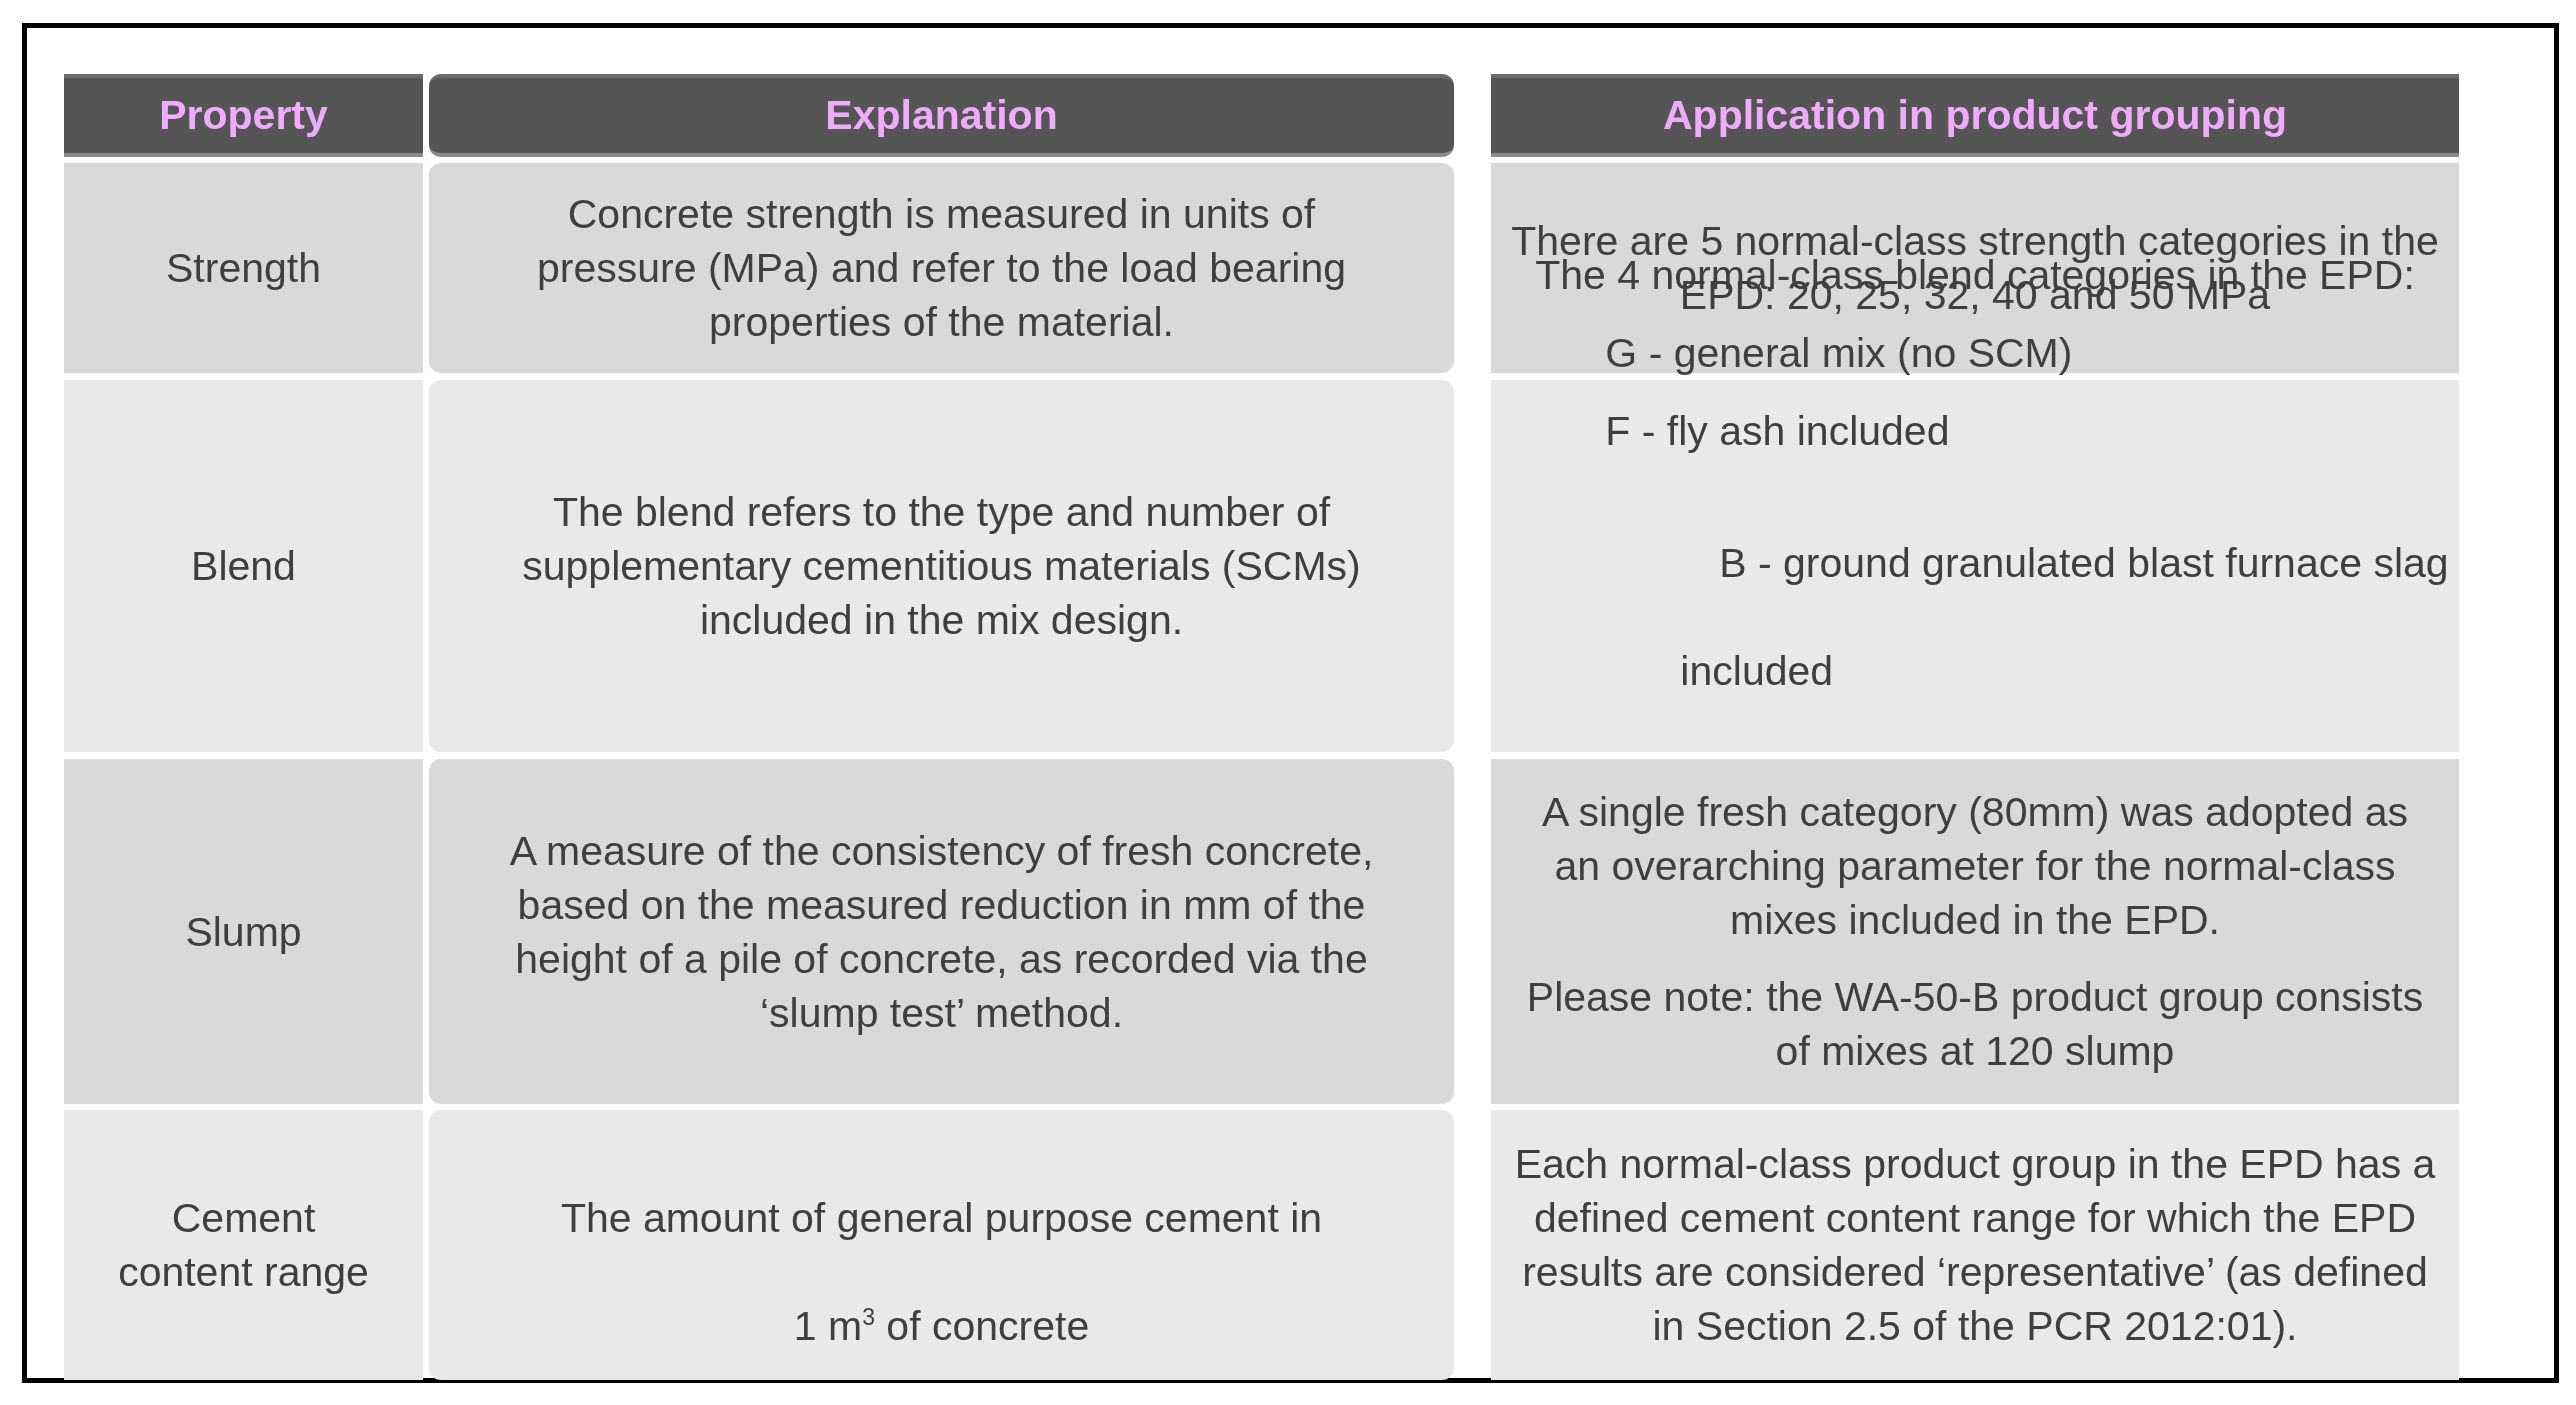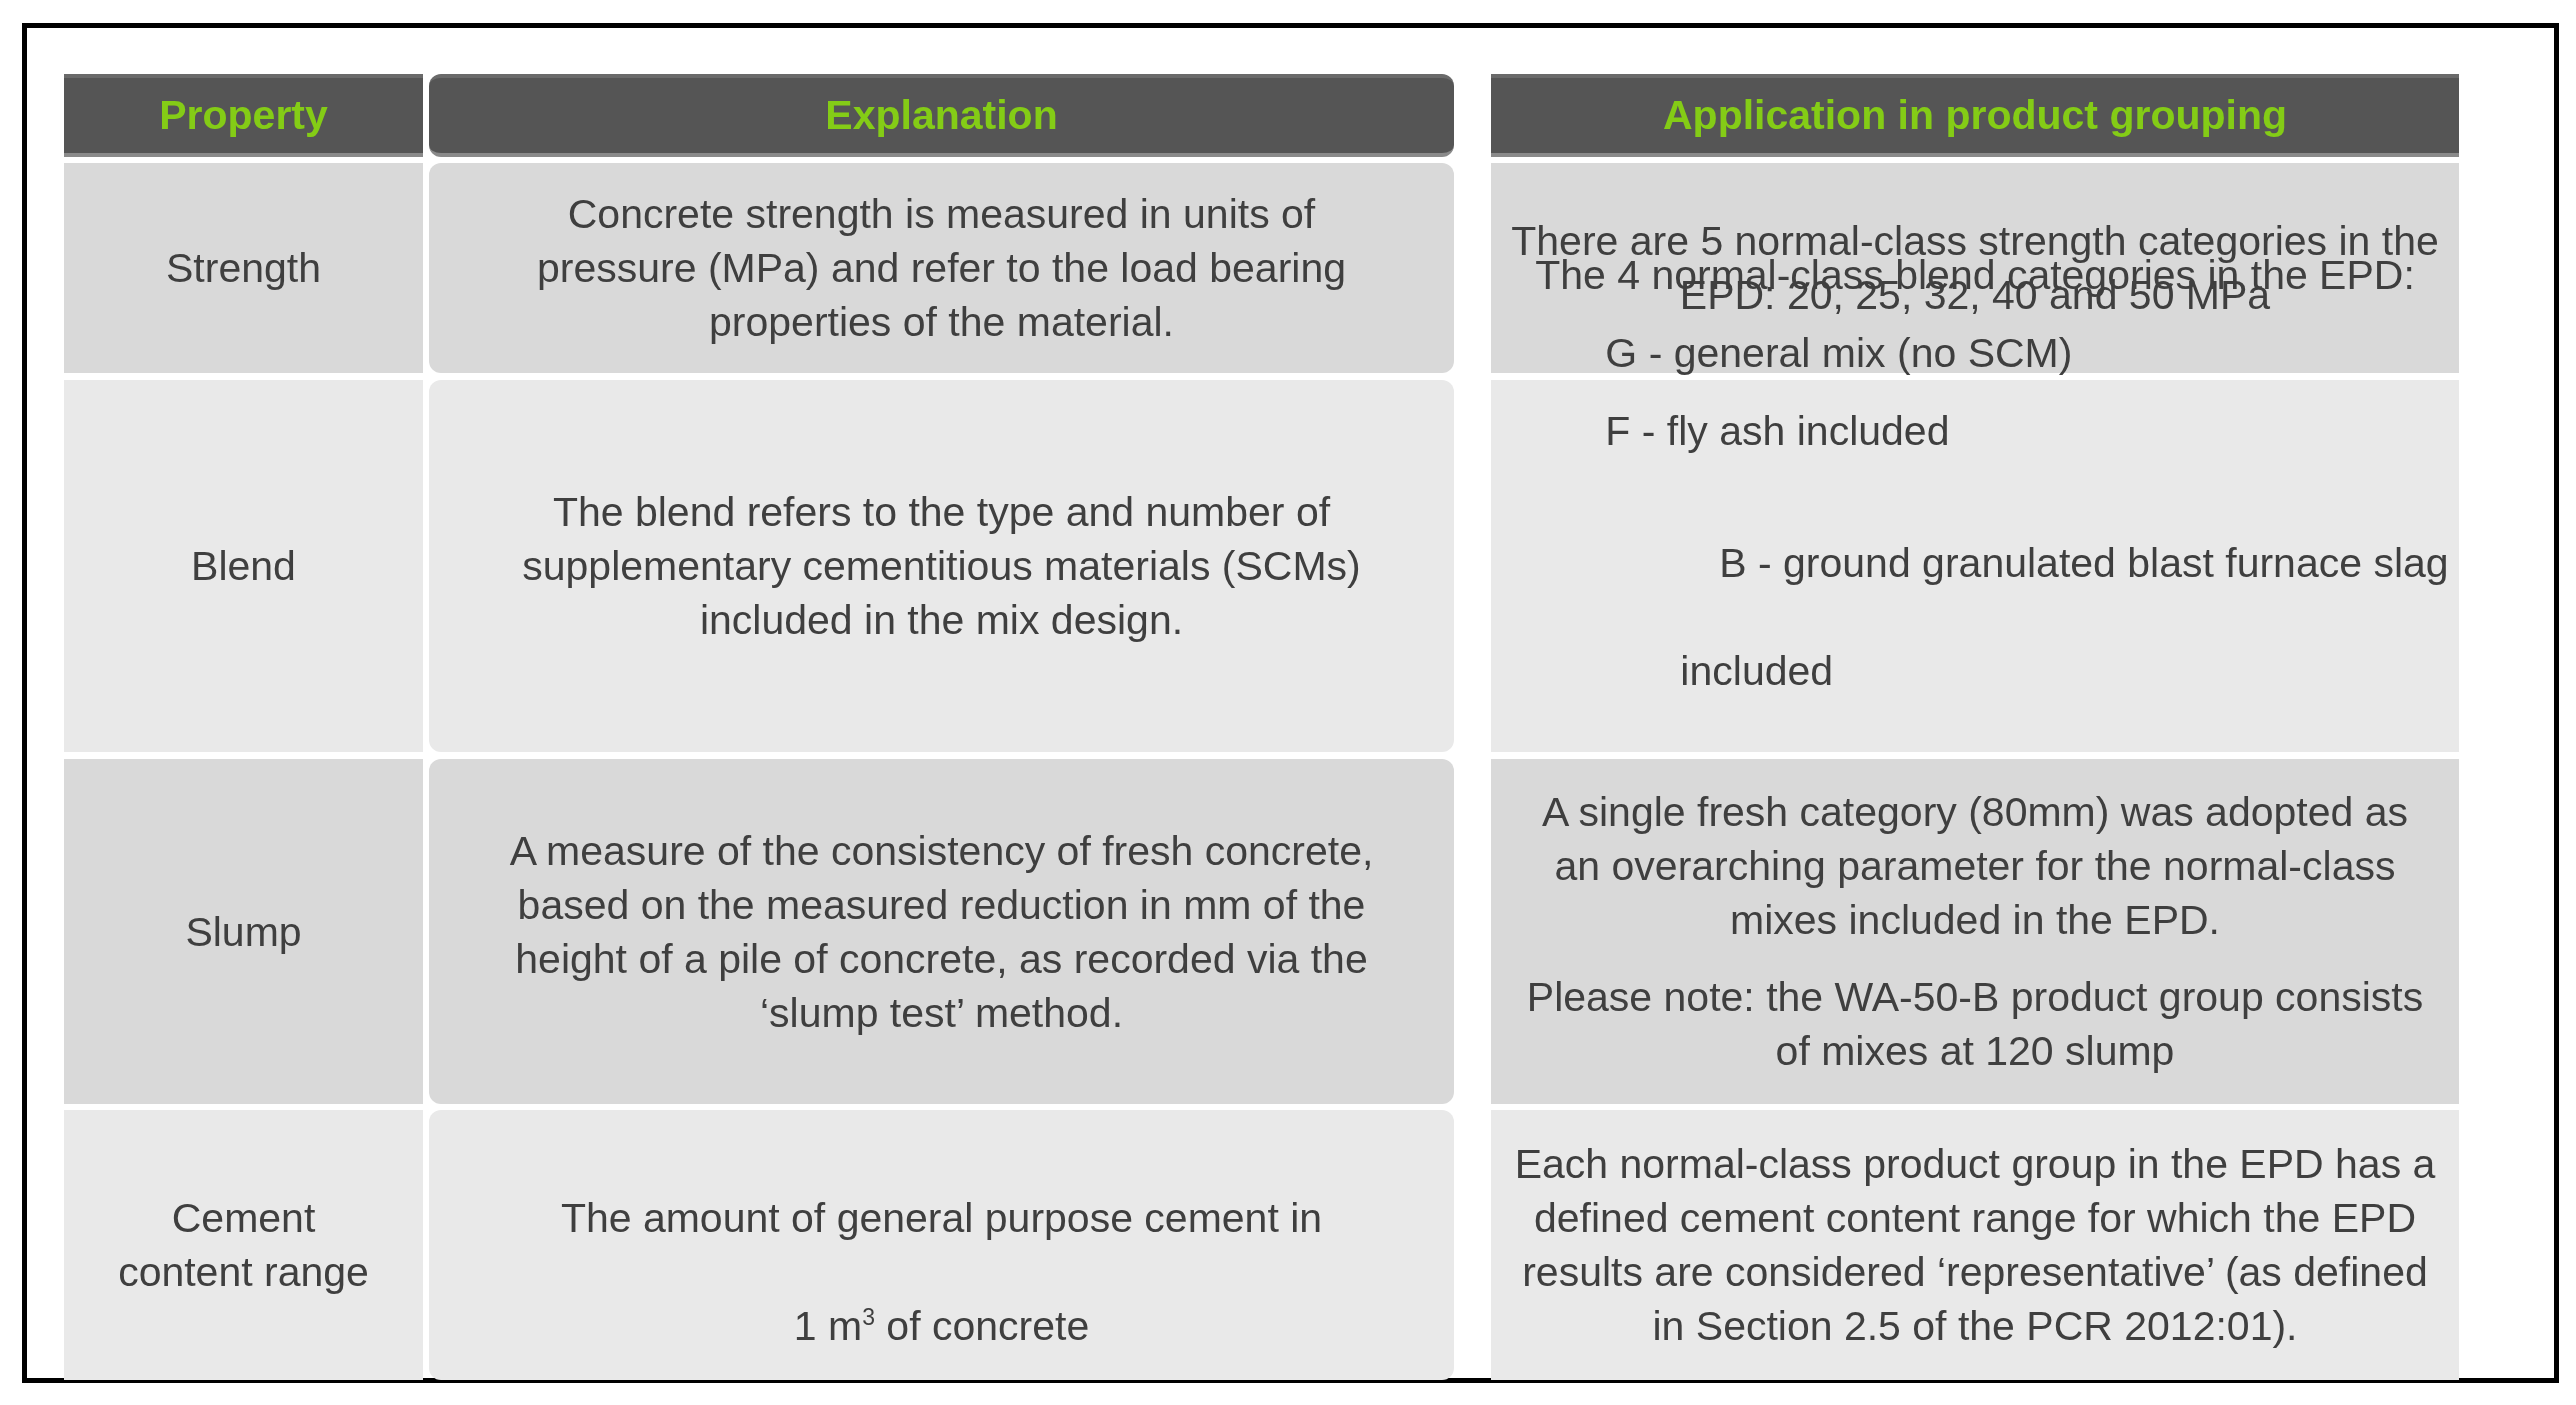--- a/index.html
+++ b/index.html
@@ -38,21 +38,21 @@
       align-items: center;
       justify-content: center;
       text-align: center;
       color: #3f3f3f;
       font-size: 41px;
       line-height: 54px;
       white-space: pre-line;
     }
     .hdr {
       background: #555555;
-      color: #84cc16;
+      color: #f0abfc;
       font-weight: bold;
       font-size: 41px;
       line-height: 49px;
       border-top: 4.1px solid #6a6a6a;
       border-bottom: 4.1px solid #8a8a8a;
     }
     .dark { background: #d9d9d9; }
     .light { background: #e9e9e9; }
 
     

